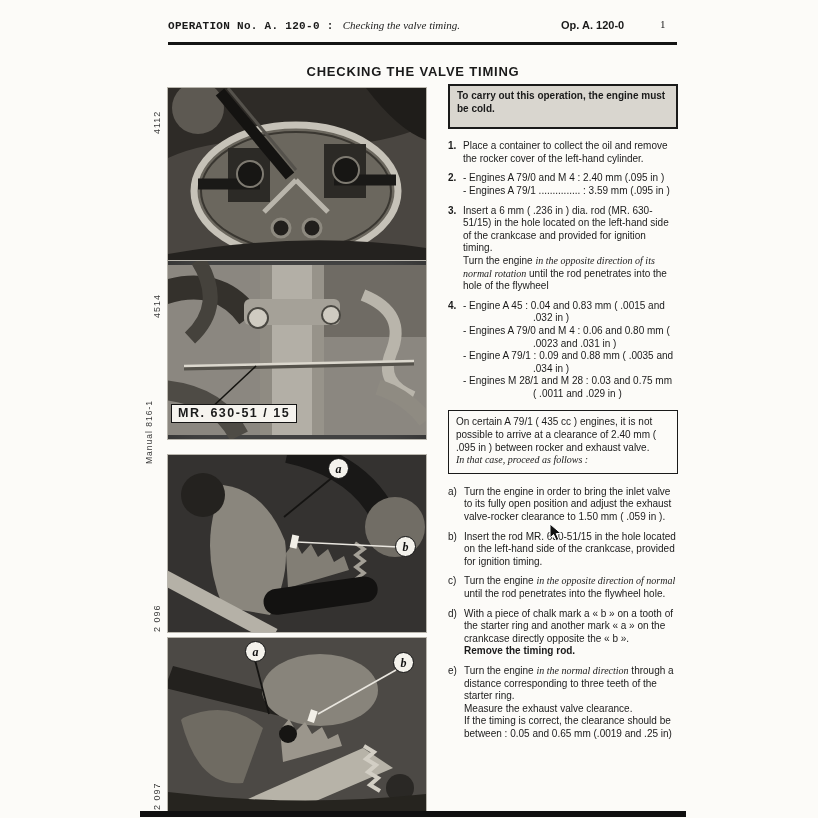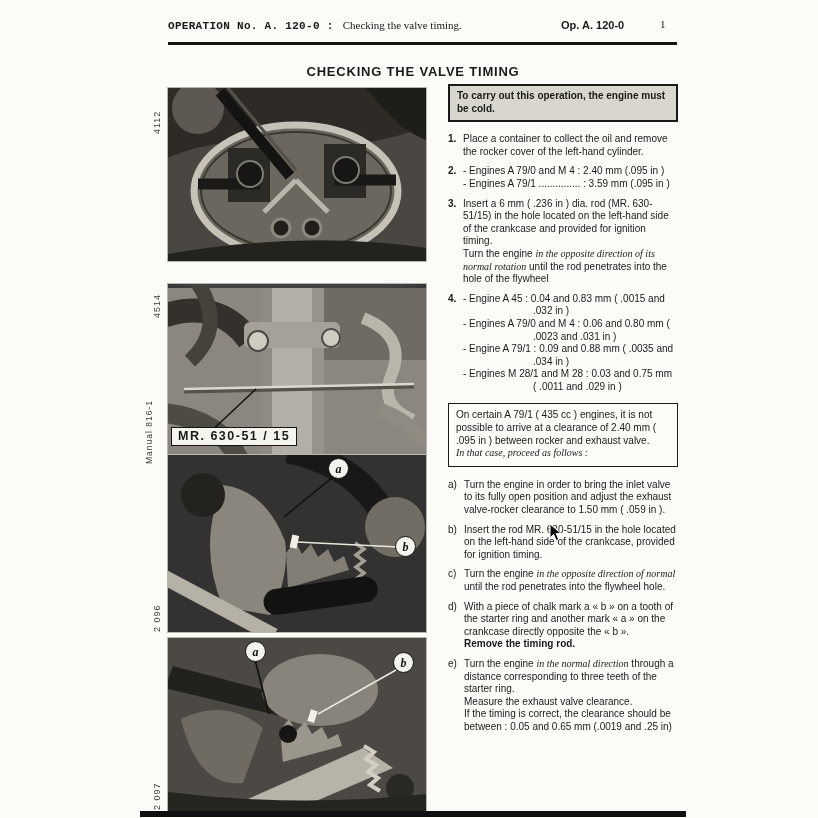--- a/index.html
+++ b/index.html
@@ -4,54 +4,54 @@
 <style>
   html,body { margin:0; padding:0; background:#e8e8e8; }
   .page {
     position:relative; width:818px; height:818px; margin:0 auto;
     background:#fcfbf8; overflow:hidden; color:#1a1a1a;
     font-family:"Liberation Sans", sans-serif;
   }
   
   .hdr-left { position:absolute; left:168px; top:19px; font-size:11px; white-space:nowrap; }
   .hdr-left .op-label { font-weight:bold; letter-spacing:.3px;font-family:Liberation Mono, monospace; }
-  .hdr-left .op-title { font-family:"Liberation Serif", serif; margin-left:6px; }
+  .hdr-left .op-title { font-family:"Liberation Serif", serif; font-style:italic; margin-left:6px; }
   .hdr-right { position:absolute; left:561px; top:19px; font-size:11px; font-weight:bold; }
   .hdr-page { position:absolute; left:660px; top:18px; font-size:11px; font-family:"Liberation Serif", serif; }
   .hdr-rule { position:absolute; left:168px; top:42px; width:509px; height:3px; background:#141414; }
   
   .title { position:absolute; left:140px; top:64px; width:546px; text-align:center;
            font-size:13px; font-weight:bold; letter-spacing:.8px; }
   
   .photo { position:absolute; left:168px; width:258px; background:#555;
            box-shadow: inset 0 0 46px rgba(0,0,0,.5); outline:1px solid #b9b6ae; }
   .photo svg { display:block; width:100%; height:100%; }
   .p1 { top:88px;  height:173px; }
-  .p2 { top:284px; height:178px; }
+  .p2 { top:261px; height:178px; }
   .p3 { top:455px; height:177px; }
   .p4 { top:638px; height:174px; }
   .vlabel { position:absolute; font-size:9px; color:#3a3a3a; letter-spacing:1px;
             writing-mode:vertical-rl; transform:rotate(180deg); white-space:nowrap; }
   .vl1 { left:152px; top:90px;  height:44px; }
   .vl2 { left:152px; top:274px; height:44px; }
   .vl2b{ left:144px; top:386px; height:78px; font-size:8.5px; }
   .vl3 { left:152px; top:584px; height:48px; }
   .vl4 { left:152px; top:766px; height:50px; }
   .callout { position:absolute; width:21px; height:21px; border-radius:50%;
              background:#f4f2ec; border:1.5px solid #141414; box-sizing:border-box;
              display:flex; align-items:center; justify-content:center;
              font-family:"Liberation Serif", serif; font-style:italic; font-weight:bold;
              font-size:12px; color:#111; line-height:1; }
   .toollabel { position:absolute; left:3px; top:143px; background:#f6f4ef;
                border:1.5px solid #141414; padding:1px 6px 2px; font-weight:bold;
                font-size:12.5px; letter-spacing:1.5px; white-space:nowrap; }
   
   .rcol { position:absolute; left:448px; top:84px; width:230px;
           font-size:10px; line-height:12.6px; }
-  .warnbox { border:2px solid #1a1a1a; background:#d9d6cf; padding:4px 7px 5px;
+  .warnbox { border:2px solid #1a1a1a; background:#d9d6cf; padding:4px 7px 12px;
              font-weight:bold; margin-bottom:11px; }
   .step, .sub { position:relative; padding-left:15px; margin-bottom:7px; }
   .sub { padding-left:16px; }
   .num { position:absolute; left:0; top:0; font-weight:bold; }
   .sub .num { font-weight:normal; }
   .body { white-space:pre-line; }
   .spec { padding-left:70px; text-indent:-70px; }
   .notebox { border:1.5px solid #1a1a1a; padding:5px 7px 6px; margin:10px 0 12px;
              white-space:pre-line; }
   .it { font-style:italic; font-family:"Liberation Serif", serif; }

